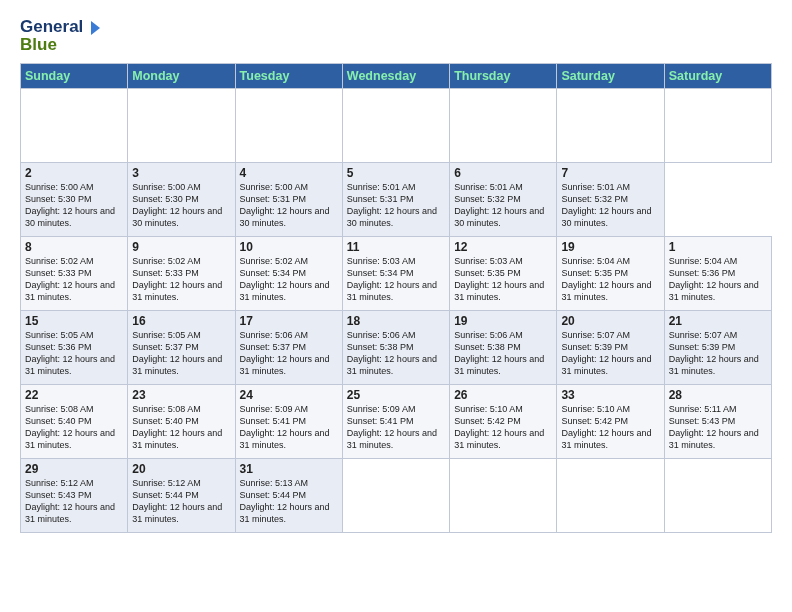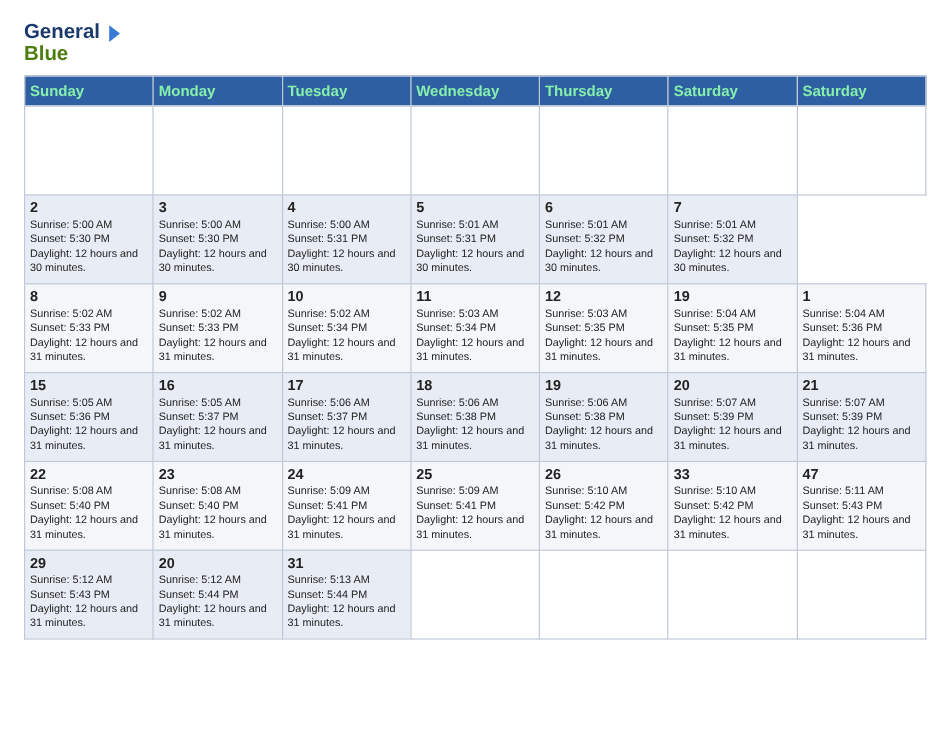--- a/index.html
+++ b/index.html
@@ -153,21 +153,21 @@
           <td><span class="day-num">20</span><span class="cell-text">Sunrise: 5:07 AM<br>Sunset: 5:39 PM<br>Daylight: 12 hours and 31 minutes.</span></td>
           <td><span class="day-num">21</span><span class="cell-text">Sunrise: 5:07 AM<br>Sunset: 5:39 PM<br>Daylight: 12 hours and 31 minutes.</span></td>
         </tr>
         <tr>
           <td><span class="day-num">22</span><span class="cell-text">Sunrise: 5:08 AM<br>Sunset: 5:40 PM<br>Daylight: 12 hours and 31 minutes.</span></td>
           <td><span class="day-num">23</span><span class="cell-text">Sunrise: 5:08 AM<br>Sunset: 5:40 PM<br>Daylight: 12 hours and 31 minutes.</span></td>
           <td><span class="day-num">24</span><span class="cell-text">Sunrise: 5:09 AM<br>Sunset: 5:41 PM<br>Daylight: 12 hours and 31 minutes.</span></td>
           <td><span class="day-num">25</span><span class="cell-text">Sunrise: 5:09 AM<br>Sunset: 5:41 PM<br>Daylight: 12 hours and 31 minutes.</span></td>
           <td><span class="day-num">26</span><span class="cell-text">Sunrise: 5:10 AM<br>Sunset: 5:42 PM<br>Daylight: 12 hours and 31 minutes.</span></td>
           <td><span class="day-num">33</span><span class="cell-text">Sunrise: 5:10 AM<br>Sunset: 5:42 PM<br>Daylight: 12 hours and 31 minutes.</span></td>
-          <td><span class="day-num">47</span><span class="cell-text">Sunrise: 5:11 AM<br>Sunset: 5:43 PM<br>Daylight: 12 hours and 31 minutes.</span></td>
+          <td><span class="day-num">28</span><span class="cell-text">Sunrise: 5:11 AM<br>Sunset: 5:43 PM<br>Daylight: 12 hours and 31 minutes.</span></td>
         </tr>
         <tr>
           <td><span class="day-num">29</span><span class="cell-text">Sunrise: 5:12 AM<br>Sunset: 5:43 PM<br>Daylight: 12 hours and 31 minutes.</span></td>
           <td><span class="day-num">20</span><span class="cell-text">Sunrise: 5:12 AM<br>Sunset: 5:44 PM<br>Daylight: 12 hours and 31 minutes.</span></td>
           <td><span class="day-num">31</span><span class="cell-text">Sunrise: 5:13 AM<br>Sunset: 5:44 PM<br>Daylight: 12 hours and 31 minutes.</span></td>
           <td class="empty-cell"></td>
           <td class="empty-cell"></td>
           <td class="empty-cell"></td>
           <td class="empty-cell"></td>
         </tr>

